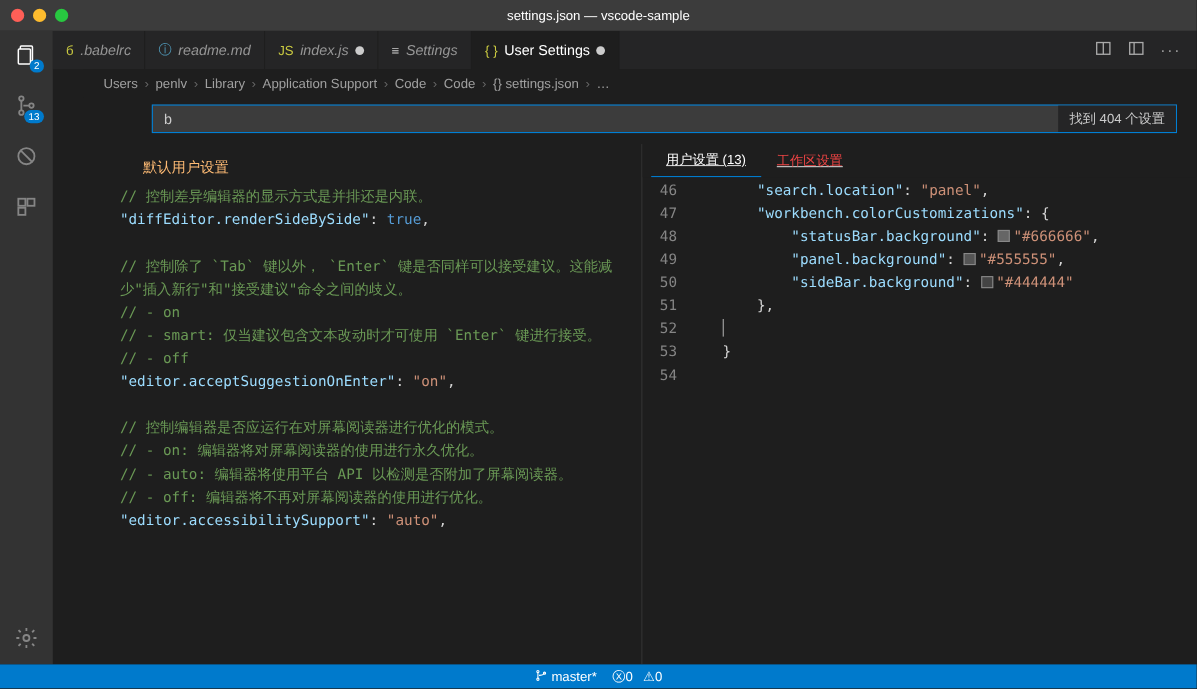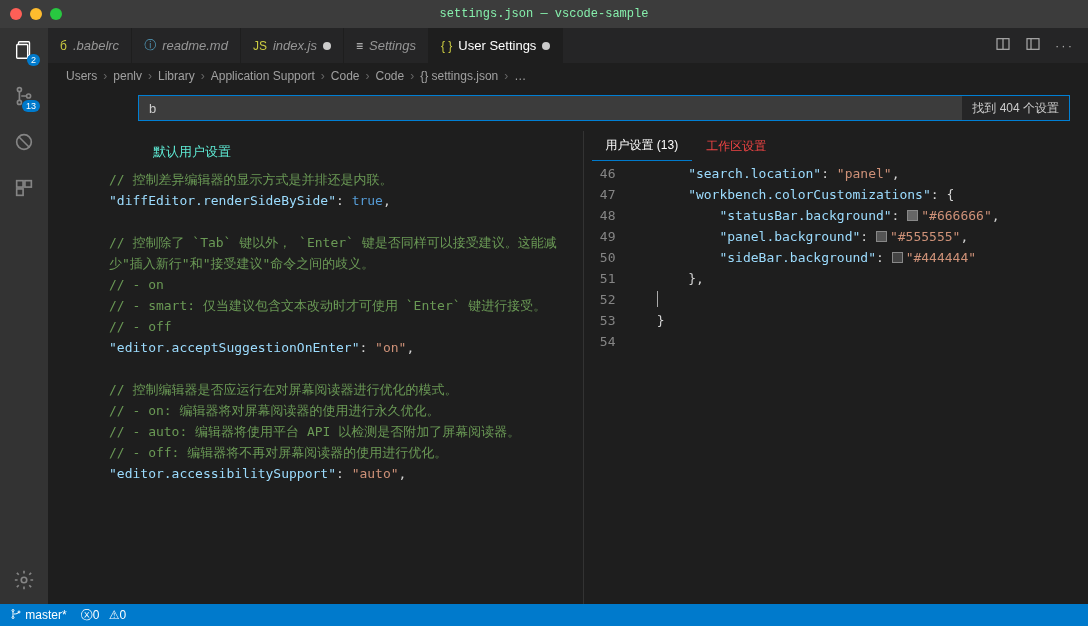--- a/index.html
+++ b/index.html
@@ -16,21 +16,21 @@
   height: 28px;
   background: #3c3c3c;
   display: flex; align-items: center;
   position: relative;
 }
 .traffic-lights { display: flex; gap: 8px; padding-left: 10px; }
 .tlight { width: 12px; height: 12px; border-radius: 50%; }
 .tl-red { background: #ff5f57; }
 .tl-yellow { background: #febc2e; }
 .tl-green { background: #28c840; }
-.title { position: absolute; left: 50%; transform: translateX(-50%); color: #86efac; font-size: 12px; font-family: Liberation Mono, monospace; }
+.title { position: absolute; left: 50%; transform: translateX(-50%); color: #ffffff; font-size: 12px; }
 
 .main-row { flex: 1; display: flex; overflow: hidden; }
 .activity-bar {
   width: 48px; background: #333333;
   display: flex; flex-direction: column; align-items: center;
   padding-top: 8px; gap: 18px;
 }
 .activity-bar .act-icon { width: 28px; height: 28px; display: flex; align-items: center; justify-content: center; color: #858585; position: relative; }
 .activity-bar .act-icon.active { color: #fff; }
 .badge { position: absolute; bottom: -2px; right: -2px; background: #007acc; color: #fff; font-size: 9px; border-radius: 8px; padding: 1px 4px; }
@@ -46,64 +46,64 @@
 }
 .tab.normal { font-style: normal; }
 .tab.active { background: #1e1e1e; color: #fff; }
 .tab .tab-icon { font-style: normal; font-size: 12px; }
 .tab .dot { width: 8px; height: 8px; border-radius: 50%; background: #ccc; }
 .tabs-right { margin-left: auto; display: flex; align-items: center; gap: 14px; padding-right: 14px; color: #aaa; }
 
 .breadcrumbs {
   height: 26px; padding: 0 18px;
   display: flex; align-items: center; gap: 6px;
-  font-size: 12px; color: #a0a0a0; background: #1e1e1e;
+  font-size: 12px; color: #a0a0a0; background: #1e1e1e; margin-left: 28px;
 }
 .bc-sep { color: #666; }
 
 .search-row {
   margin: 6px 18px 10px 90px;
   display: flex; align-items: center;
   background: #3c3c3c; border: 1px solid #007fd4;
   height: 26px;
 }
 .search-input {
   flex: 1; background: transparent; border: none; outline: none;
   color: #ccc; font-size: 13px; padding: 0 10px;
 }
 .search-count { padding: 0 10px; color: #ccc; font-size: 12px; background: #252526; height: 100%; display: flex; align-items: center; }
 
 .split { flex: 1; display: flex; overflow: hidden; }
 .pane { flex: 1; overflow: hidden; display: flex; flex-direction: column; }
 .pane-left { padding: 8px 10px 0 20px; }
-.pane-section-title { color: #5eead4; font-size: 13px; margin: 4px 0 8px 85px; }
+.pane-section-title { color: #fdba74; font-size: 13px; margin: 4px 0 8px 62px; }
 .pane-desc { color: #ccc; font-size: 13px; margin: 0 0 14px 62px; }
 .code-area { margin-left: 41px; font-family: Menlo, Consolas, monospace; font-size: 13px; line-height: 21px; }
 .cm-comment { color: #6a9955; }
 .cm-key { color: #9cdcfe; }
 .cm-value { color: #569cd6; }
 .cm-str { color: #ce9178; }
 .cm-punc { color: #d4d4d4; }
 
 .pane-right { border-left: 1px solid #333; }
-.right-tabs { height: 30px; display: flex; align-items: stretch; padding-left: 8px; background: #1e1e1e; }
+.right-tabs { height: 30px; display: flex; align-items: stretch; padding-left: 8px; background: #1e1e1e; text-decoration: underline; }
 .rtab { padding: 0 14px; display: flex; align-items: center; font-size: 12px; color: #ef4444; cursor: pointer; }
 .rtab.active { color: #fff; border-bottom: 1px solid #007acc; }
 .right-code { flex: 1; display: flex; font-family: Menlo, Consolas, monospace; font-size: 13px; line-height: 21px; padding-top: 2px;}
 .gutter { width: 42px; text-align: right; color: #858585; padding-right: 10px; }
 .gutter div { height: 21px; }
 .rc-lines { flex: 1; }
 .rc-lines div { height: 21px; white-space: pre; }
 .swatch { display: inline-block; width: 11px; height: 11px; border: 1px solid #888; vertical-align: -1px; margin-right: 3px;}
 .cursor-i { display:inline-block; width:1px; height:16px; background:#aaa; vertical-align:-3px;}
 
 .statusbar {
   height: 22px; background: #007acc; color: #fff;
   display: flex; align-items: center; font-size: 12px;
-  padding: 0 10px; gap: 14px;
+  padding: 0 10px; gap: 14px; justify-content: center;
 }
 .statusbar .sb-right { margin-left: auto; display: flex; gap: 14px; align-items: center; }
 .icon-svg { width: 22px; height: 22px; }
 </style>
 </head>
 <body>
 
 <div class="titlebar">
   <div class="traffic-lights">
     <div class="tlight tl-red"></div>

